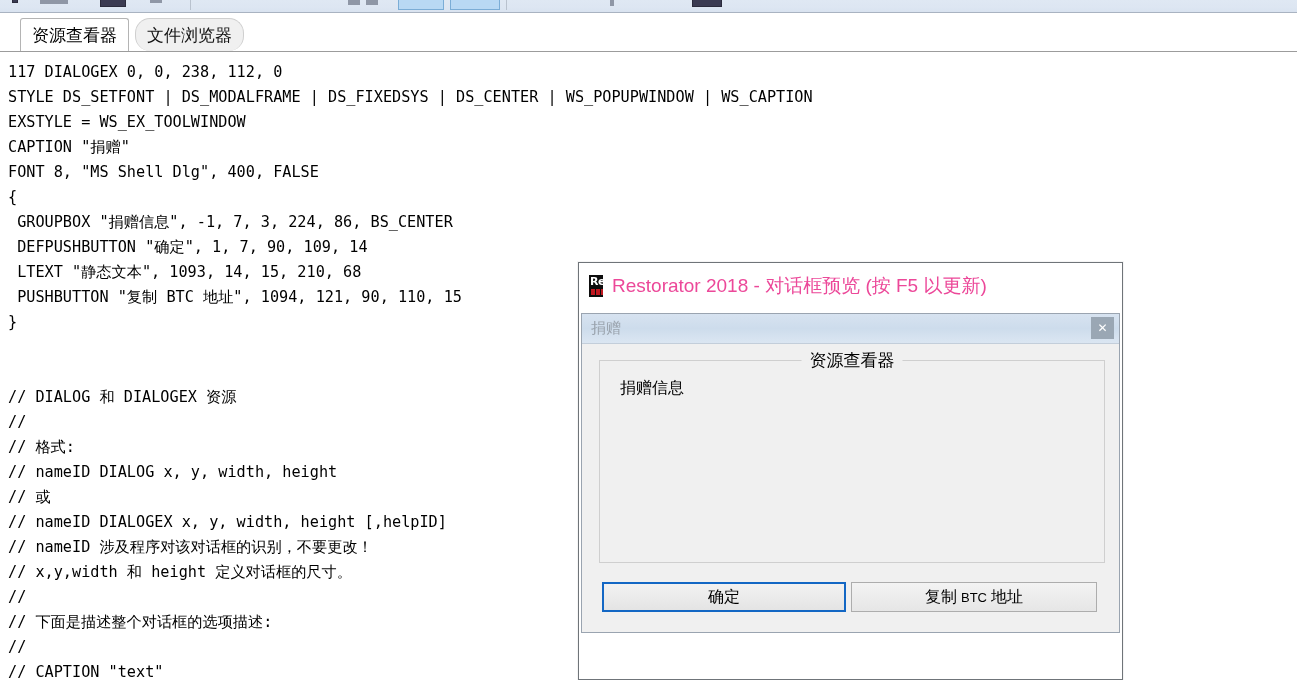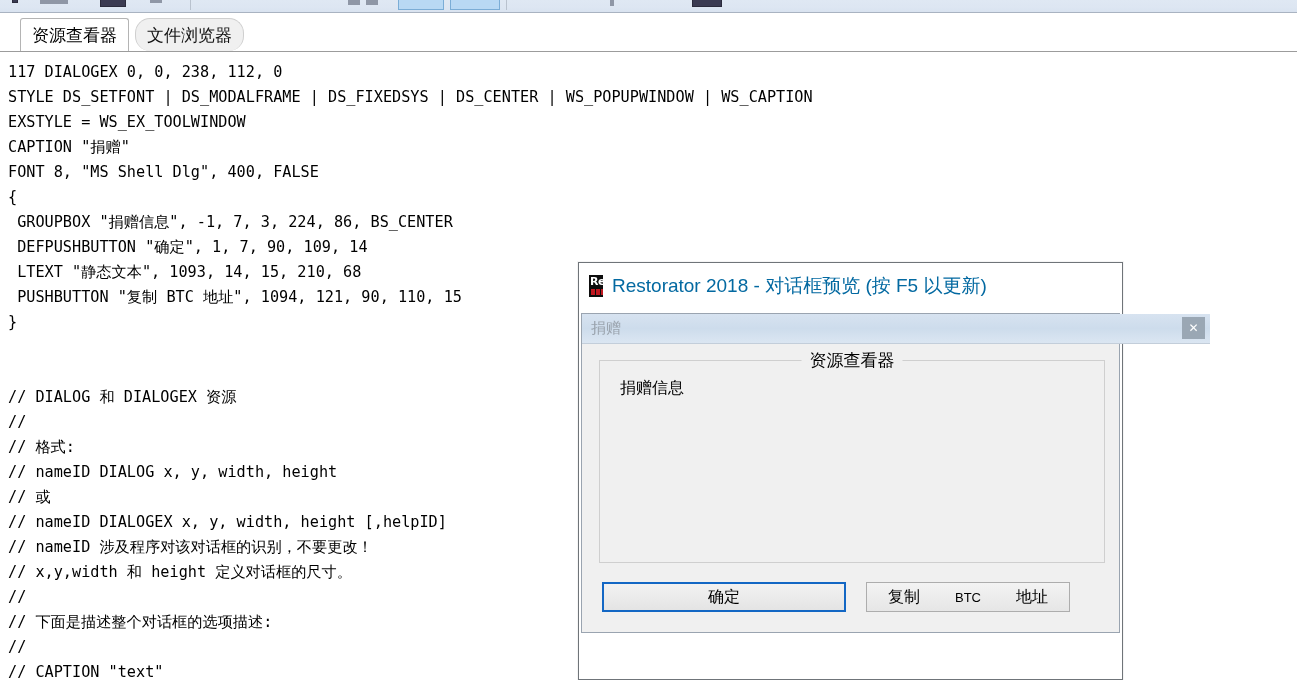--- a/index.html
+++ b/index.html
@@ -120,34 +120,34 @@
   #res-icon .bar {
     position: absolute; bottom: 2px;
     height: 6px; background: #c01820;
   }
   #res-icon .b1 { left: 2px;  width: 4px; }
   #res-icon .b2 { left: 7px;  width: 4px; }
   #res-icon .b3 { left: 12px; width: 4px; }
   #res-icon .b4 { left: 17px; width: 3px; }
   #preview-title-text {
     font-size: 19px;
-    color: #0369a1;
+    color: #ec4899;
     font-family: "Liberation Sans", sans-serif;
   }
 
   
   #dlg {
     position: absolute; left: 2px; top: 50px;
     width: 539px; height: 320px;
     background: #f0f0f0;
     border: 1px solid #9aa4b0;
   }
   #dlg-caption {
     position: absolute; left: 0; top: 0;
-    width: 628px; height: 30px;
+    width: 537px; height: 30px;
     background: linear-gradient(to bottom, #d7e3f0 0%, #cddcec 50%, #dbe6f2 100%);
     border-bottom: 1px solid #c3ceda;
   }
   #dlg-caption-text {
     position: absolute; left: 9px; top: 5px;
     font-size: 15px;
     color: #9aa3ad;
     font-family: "Liberation Sans", sans-serif;
   }
   #dlg-close {
@@ -186,21 +186,21 @@
     border: 1px solid #adadad;
     display: flex; align-items: center; justify-content: center;
     font-size: 16px; color: #000;
   }
   #btn-ok {
     left: 20px; width: 244px;
     border: 2px solid #1367c4;
     background: linear-gradient(to bottom,#f2f2f2 0%,#e4e4e4 100%);
   }
   #btn-copy {
-    left: 284px; width: 204px; gap: 23px;
+    left: 269px; width: 246px;
   }
   .btn-sub { font-size: 13px; }
 </style>
 </head>
 <body>
 
 <div id="toolbar">
   <div class="tb-ico glyph-dark" style="left:12px;width:6px;height:12px;"></div>
   <div class="tb-ico glyph-gray" style="left:40px;width:28px;height:8px;top:-4px;"></div>
   <div class="tb-ico glyph-dark" style="left:100px;width:26px;height:16px;"></div>
@@ -275,17 +275,17 @@
     <div id="groupbox">
       <div id="groupbox-label">资源查看器</div>
       <div id="static-text">捐赠信息</div>
     </div>
 
     <div class="dlg-btn" id="btn-ok">
       <span>确定</span>
     </div>
     <div class="dlg-btn" id="btn-copy">
       <span>复制</span>
-      <span class="btn-sub" style="margin:0 12px;">BTC</span>
+      <span class="btn-sub" style="margin:0 4px;">BTC</span>
       <span>地址</span>
     </div>
   </div>
 </div>
 
 </body></html>

